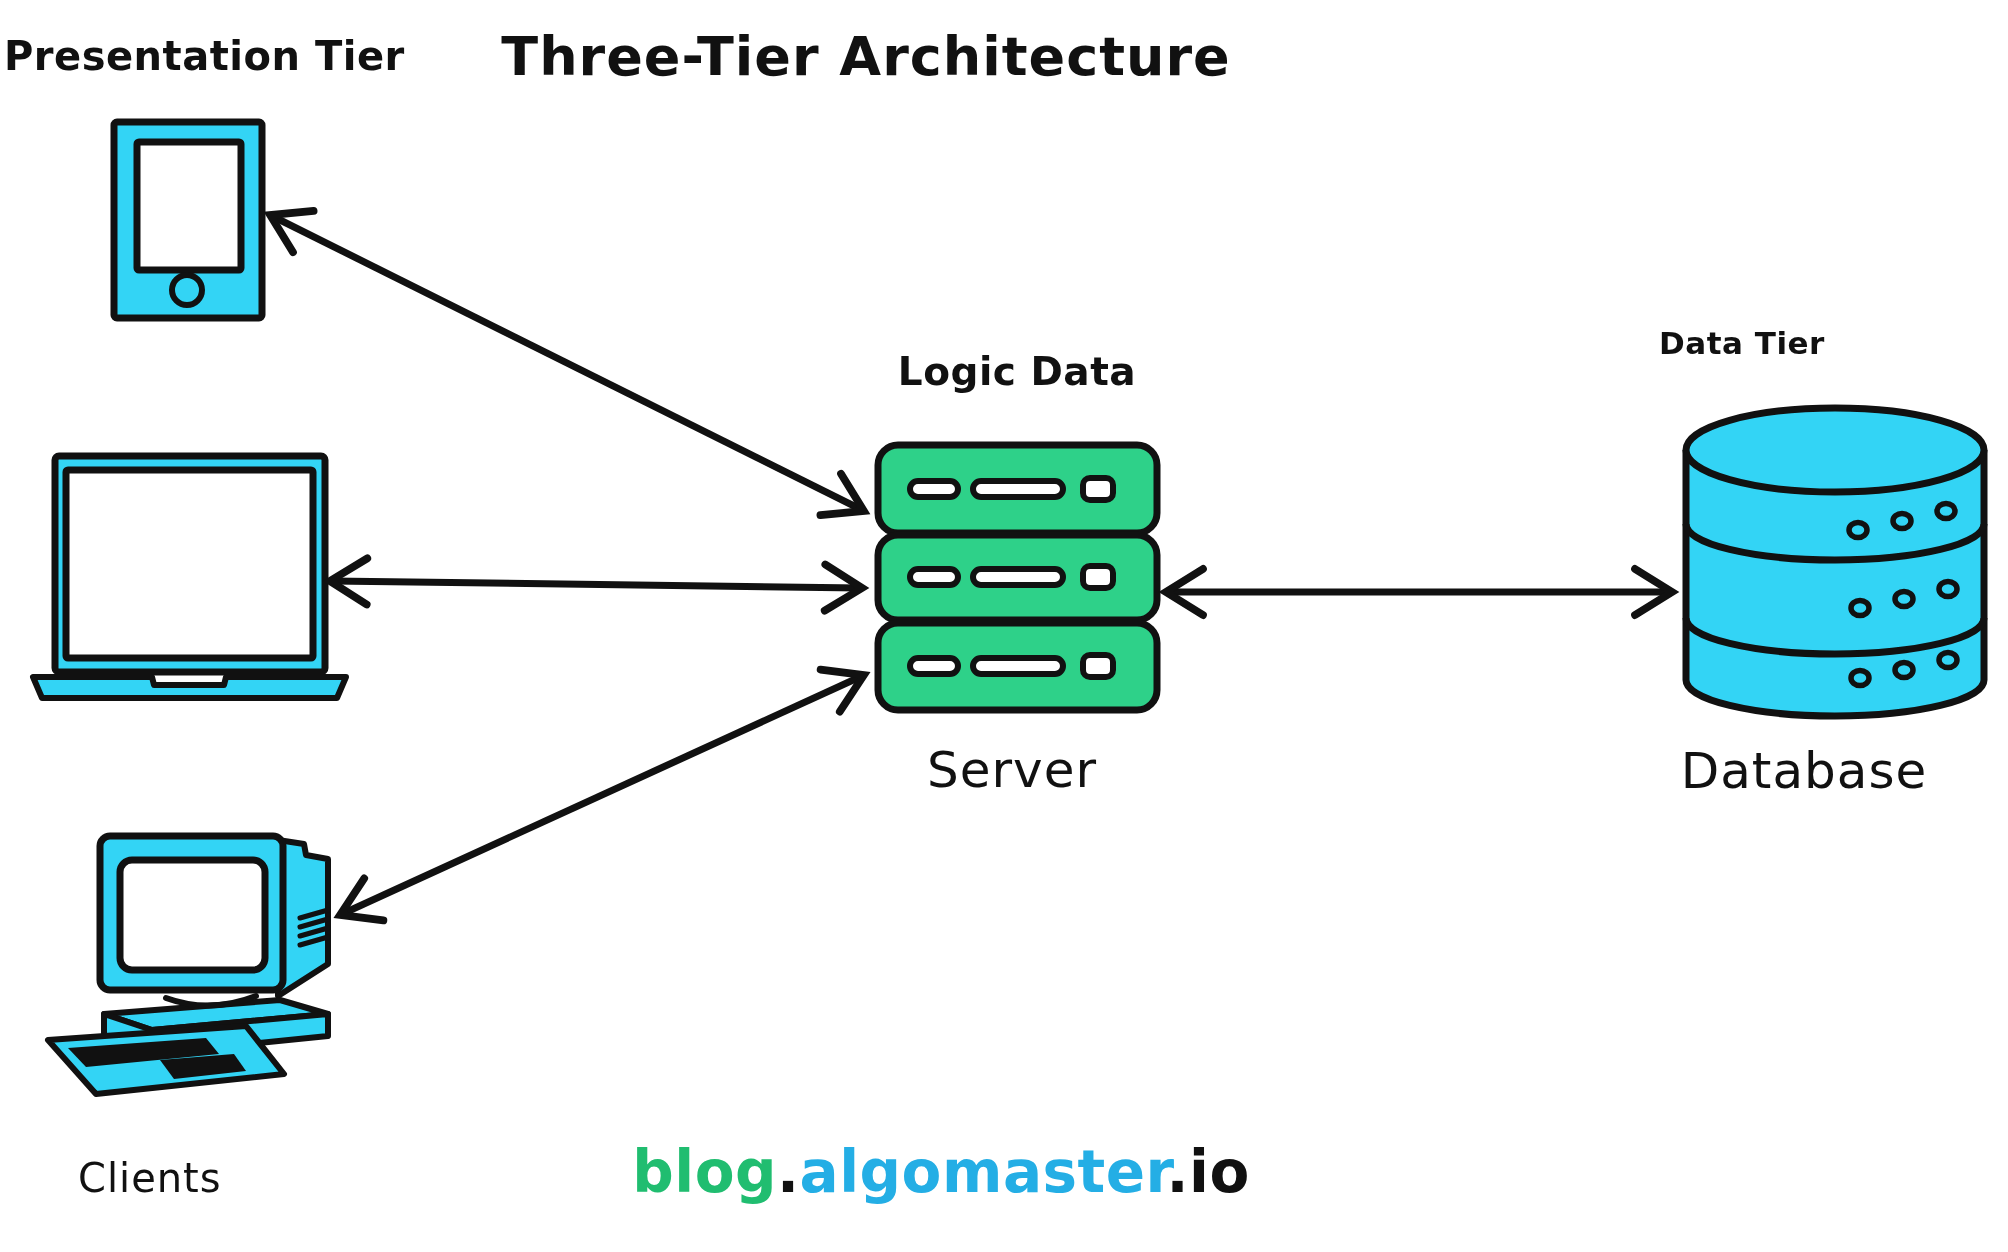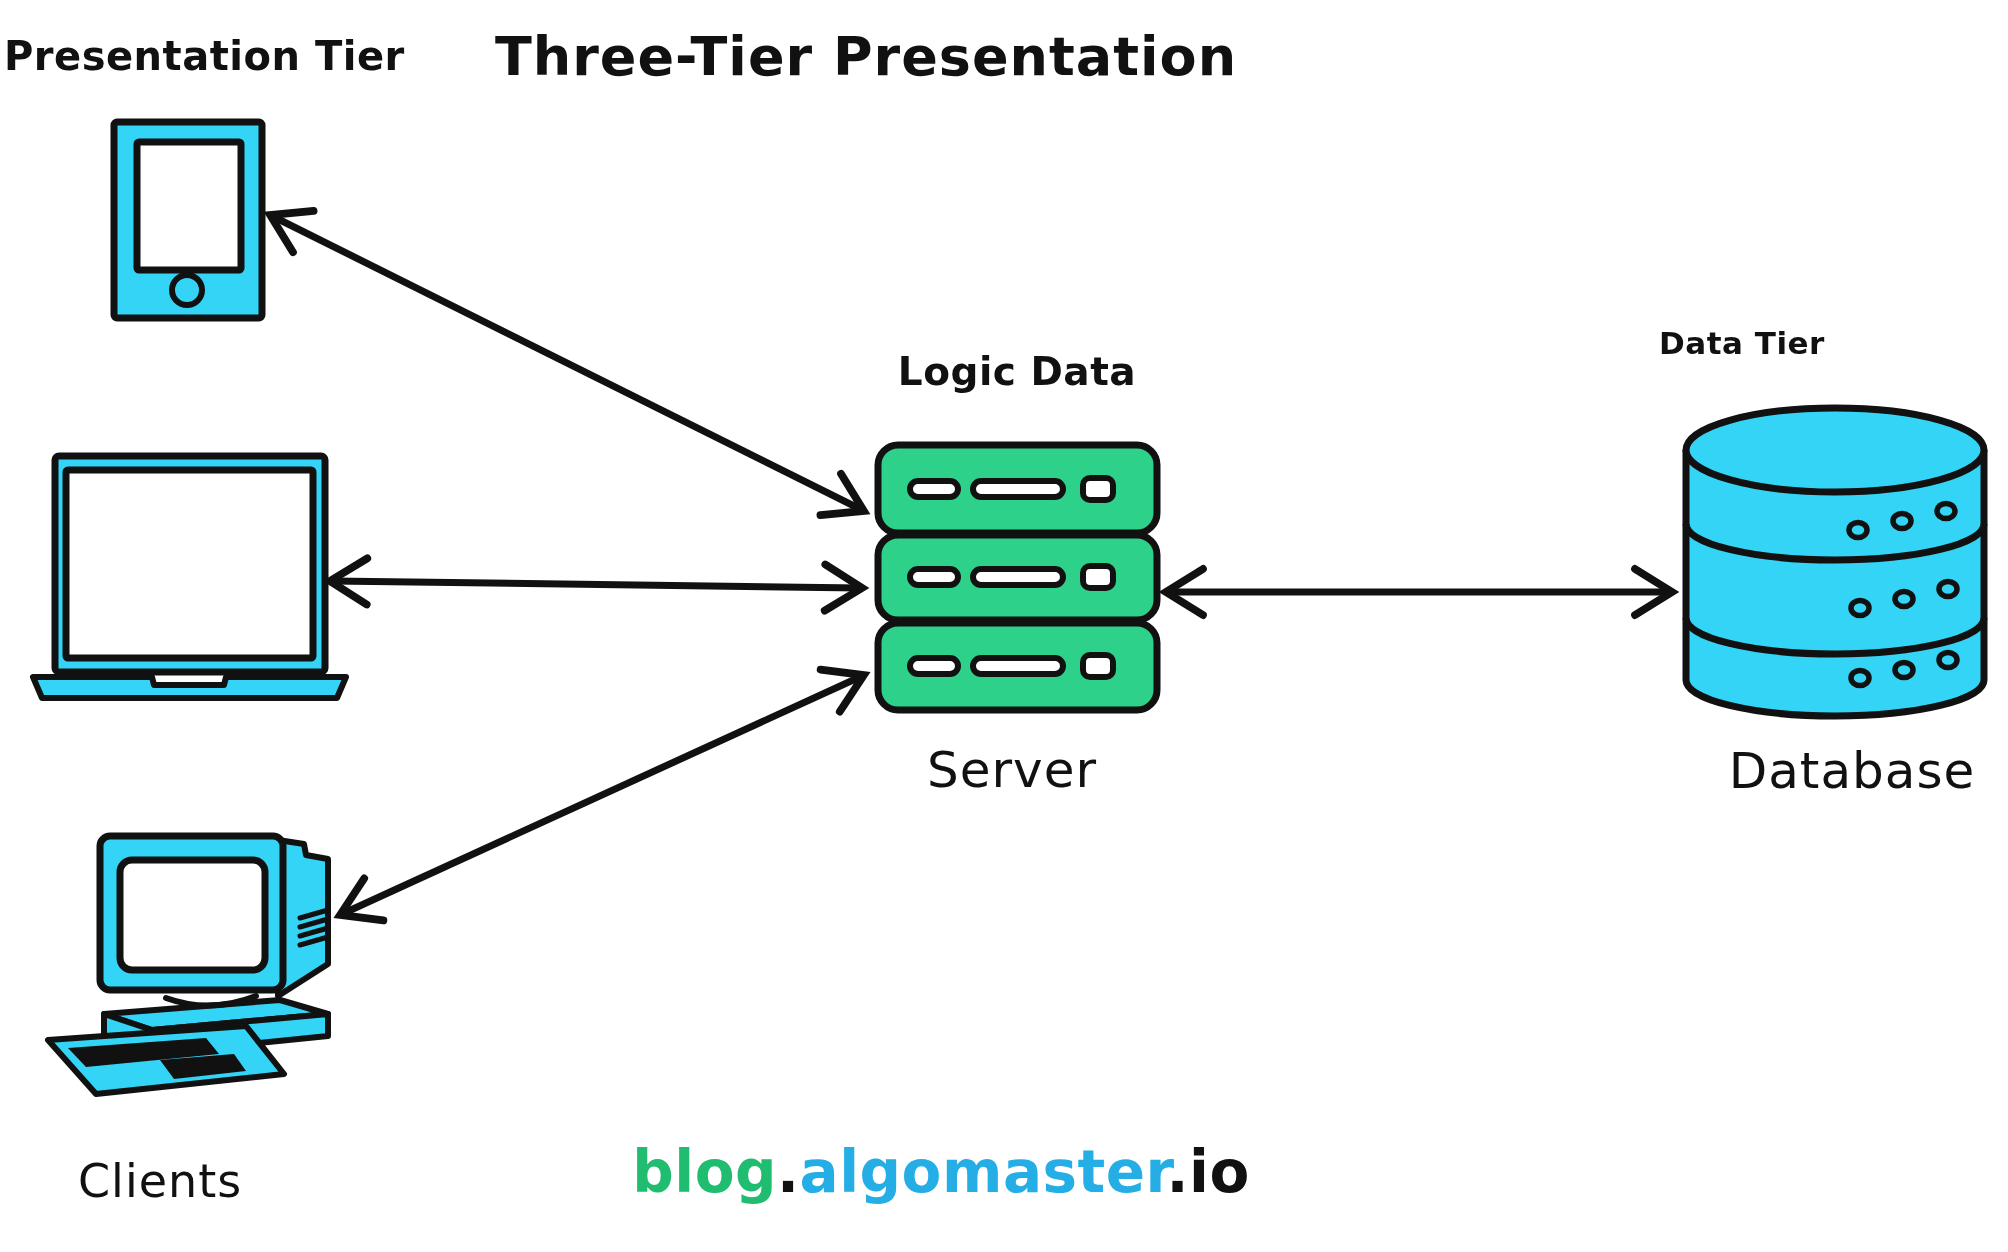--- a/index.html
+++ b/index.html
@@ -15,29 +15,29 @@
   .f-green{color:#20BD70;}
   .f-blue{color:#24AEE5;}
   .f-dark{color:#111111;}
   svg{display:block;overflow:visible;}
 </style>
 </head>
 <body>
 
 <div class="canvas">
 
-  <div class="abs title" style="left:866px;top:30px;transform:translateX(-50%);">Three-Tier Presentation</div>
+  <div class="abs title" style="left:866px;top:30px;transform:translateX(-50%);">Three-Tier Architecture</div>
 
   <div class="abs tier-label" style="left:4px;top:36px;">Presentation Tier</div>
   <div class="abs tier-label" style="left:1017px;top:352px;transform:translateX(-50%);font-size:39px;">Logic Data</div>
   <div class="abs tier-label" style="left:1742px;top:328px;transform:translateX(-50%);font-size:31px;">Data Tier</div>
 
   <div class="abs caption" style="left:1012px;top:738px;transform:translateX(-50%);margin-top:7px;">Server</div>
-  <div class="abs caption" style="left:1852px;top:746px;transform:translateX(-50%);">Database</div>
-  <div class="abs caption" style="left:78px;top:1158px;font-size:46px;">Clients</div>
+  <div class="abs caption" style="left:1804px;top:746px;transform:translateX(-50%);">Database</div>
+  <div class="abs caption" style="left:78px;top:1158px;font-size:40px;">Clients</div>
 
   <svg class="abs" style="left:110px;top:118px;" width="156" height="204" viewBox="0 0 156 204">
     <rect x="4" y="4" width="148" height="196" rx="3" fill="#33D4F5" stroke="#111" stroke-width="7"></rect>
     <rect x="27" y="24" width="104" height="128" rx="2" fill="#ffffff" stroke="#111" stroke-width="7"></rect>
     <circle cx="77" cy="172" r="15" fill="#33D4F5" stroke="#111" stroke-width="6"></circle>
   </svg>
 
   <svg class="abs" style="left:30px;top:450px;" width="322" height="252" viewBox="0 0 322 252">
     <rect x="25" y="6" width="270" height="216" rx="4" fill="#33D4F5" stroke="#111" stroke-width="7"></rect>
     <rect x="36" y="20" width="247" height="188" rx="2" fill="#ffffff" stroke="#111" stroke-width="7"></rect>

